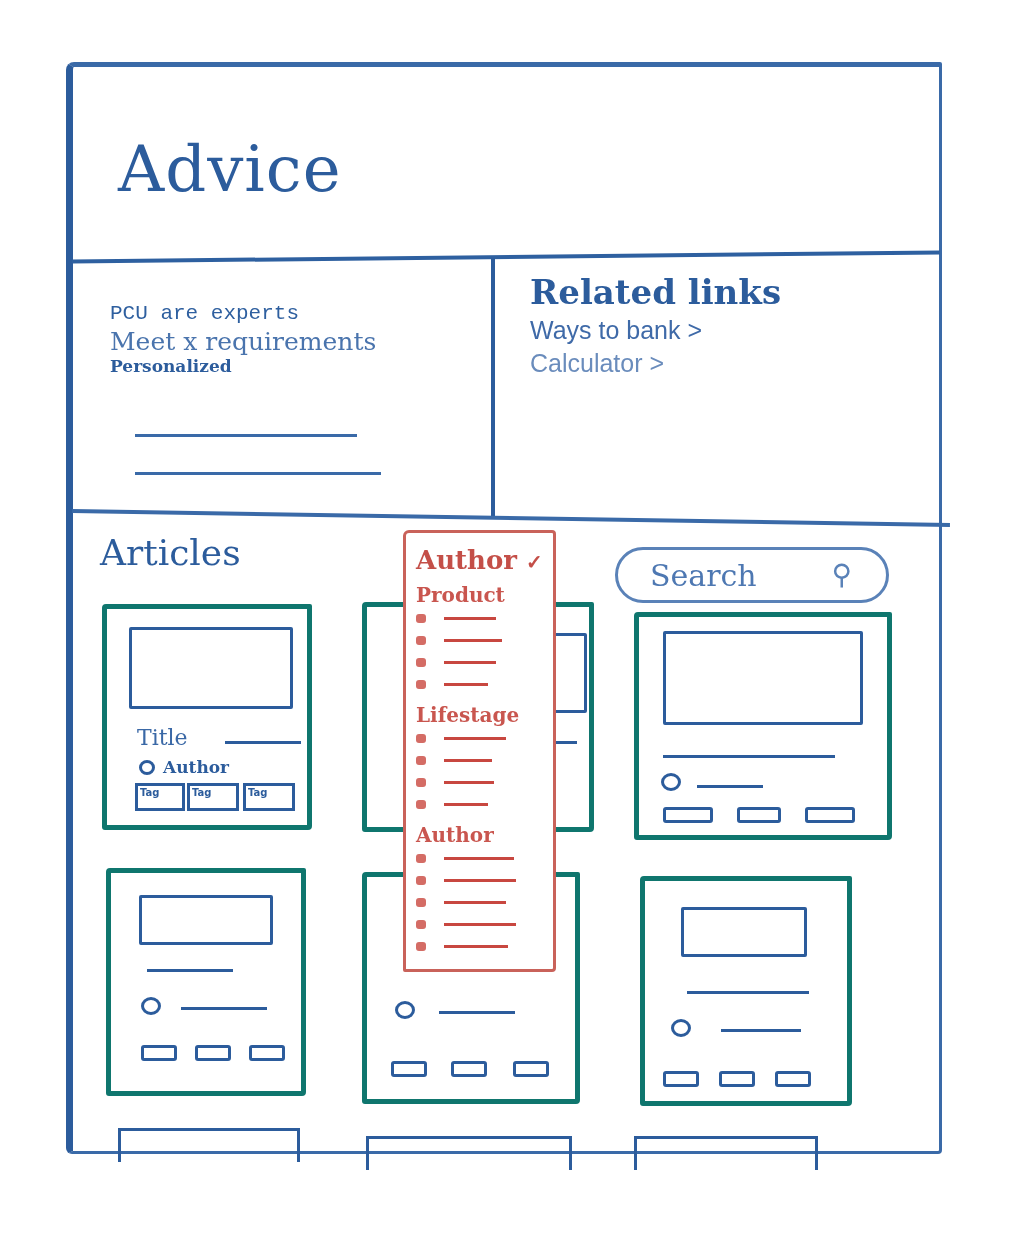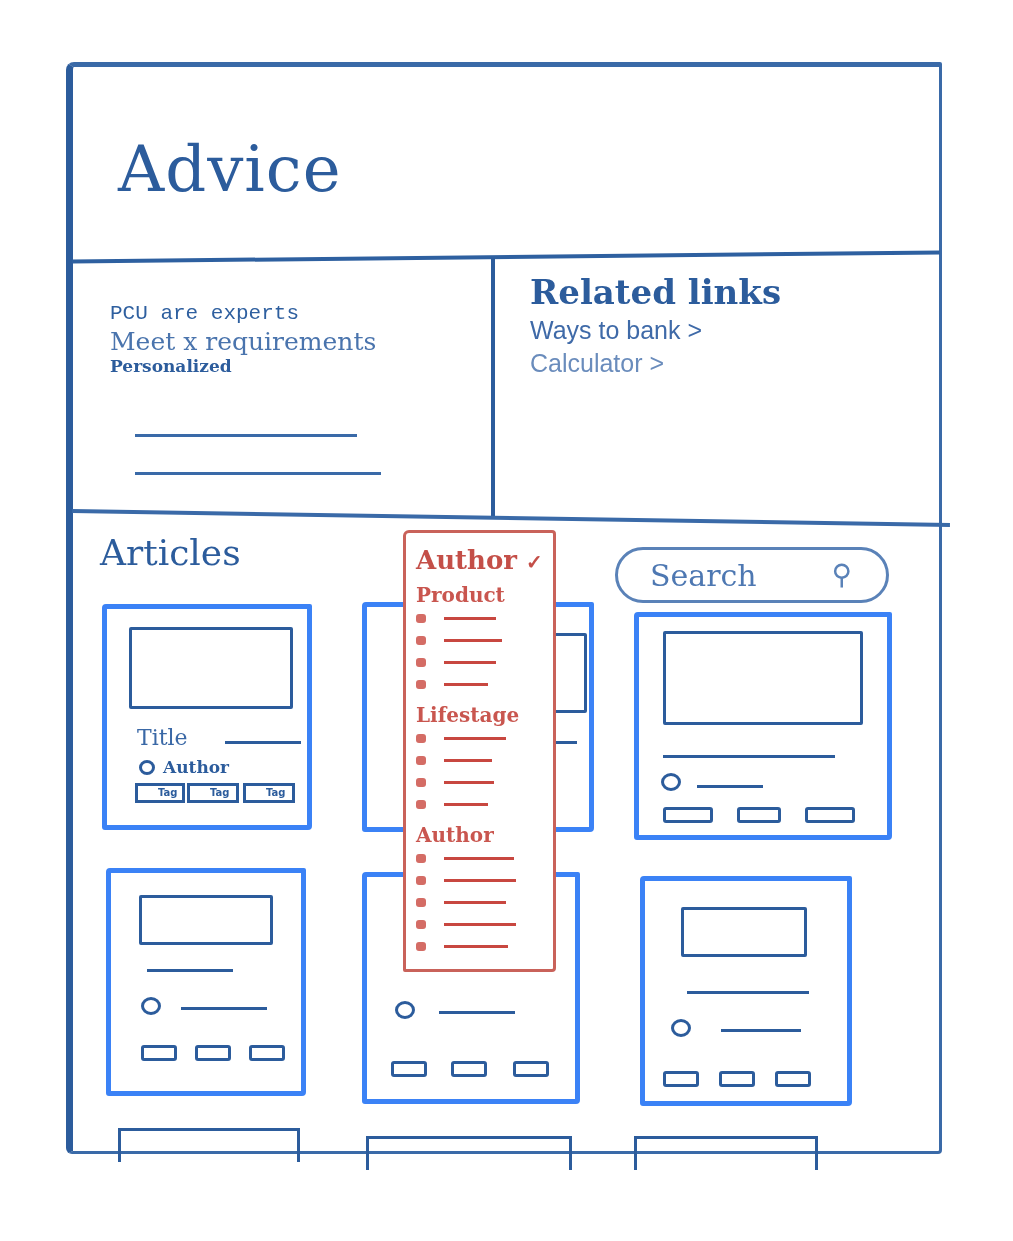--- a/index.html
+++ b/index.html
@@ -53,29 +53,29 @@
 
     .search {
       position: absolute; left: 615px; top: 547px; width: 274px; height: 56px;
       border: 3px solid #5a82b8; border-radius: 30px;
       display: flex; align-items: center; padding-left: 32px;
       font-size: 30px; color: #4e78b2; font-family: "DejaVu Serif", serif;
     }
     .search .icon { position: absolute; right: 34px; top: 8px; font-size: 28px; color: #5a82b8; }
 
     .card {
-      position: absolute; border: 5px solid #3b82f6; border-radius: 4px 2px 4px 3px; background: transparent;
+      position: absolute; border: 5px solid #0f766e; border-radius: 4px 2px 4px 3px; background: transparent;
     }
     .card .img { position: absolute; border: 3px solid #2c5c9c; border-radius: 2px; }
     .card .bar { position: absolute; border-top: 3px solid #2c5c9c; }
     .card .dot { position: absolute; width: 20px; height: 18px; border: 3px solid #2c5c9c; border-radius: 50%; }
     .card .tag { position: absolute; width: 36px; height: 16px; border: 3px solid #2c5c9c; border-radius: 3px; }
     .card .ttl { position: absolute; font-size: 22px; color: #3a68a6; font-family: "DejaVu Serif", serif; }
     .card .auth { position: absolute; font-size: 17px; color: #2c5c9c; font-weight: bold; font-family: "DejaVu Serif", serif; }
-    .card .tagtext { position: absolute; height: 20px; border: 3px solid #2c5c9c; font-size: 10px; font-weight: bold; padding: 0 20px; line-height: 14px; color: #2c5c9c; }
+    .card .tagtext { position: absolute; height: 28px; border: 3px solid #2c5c9c; font-size: 10px; font-weight: bold; padding: 0 2px; line-height: 14px; color: #2c5c9c; }
 
     .bottom-card { position: absolute; height: 34px; border: 3px solid #2c5c9c; border-bottom: none; }
 
     
     .filter {
       position: absolute; left: 403px; top: 530px; width: 153px; height: 442px;
       background: #ffffff; border: 3px solid #c9625a; border-radius: 6px 4px 4px 2px;
       padding: 12px 10px 0 10px;
     }
     .filter .fh { font-size: 26px; font-weight: bold; color: #c44f48; font-family: "DejaVu Serif", serif; }

